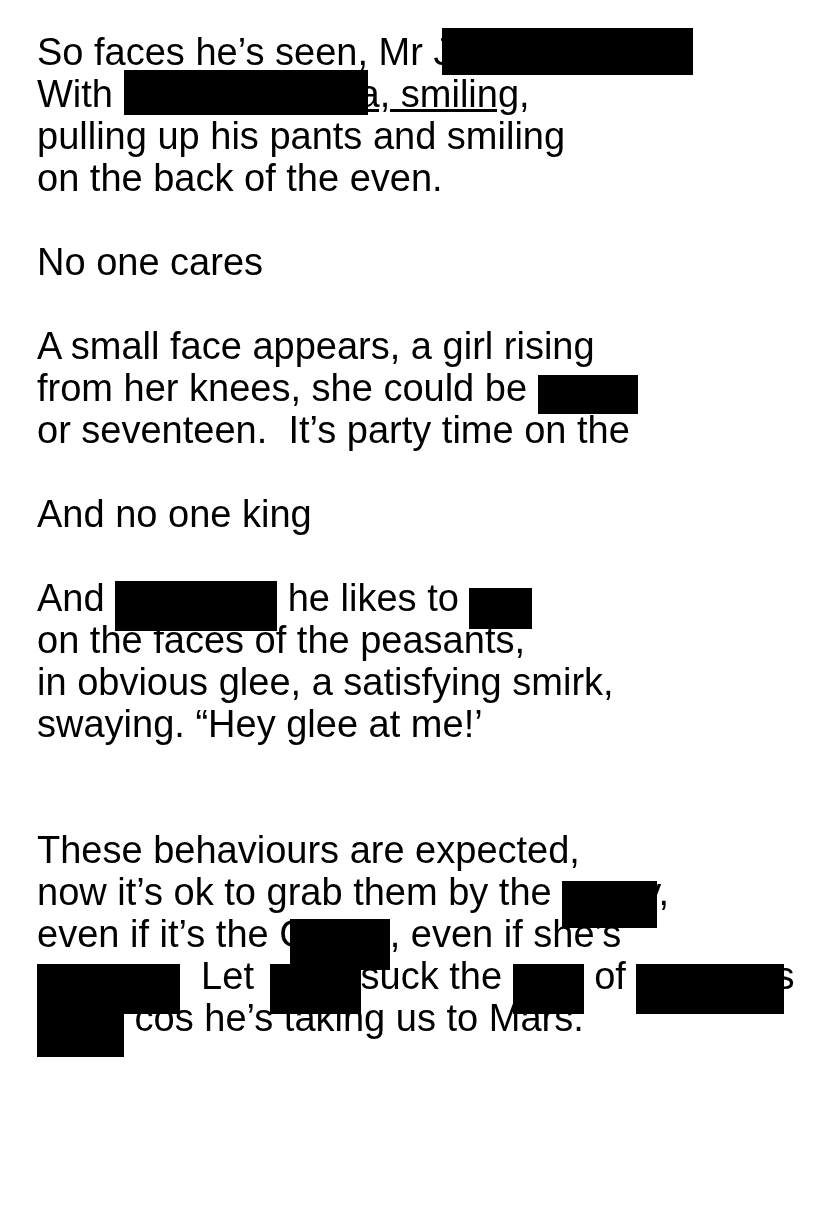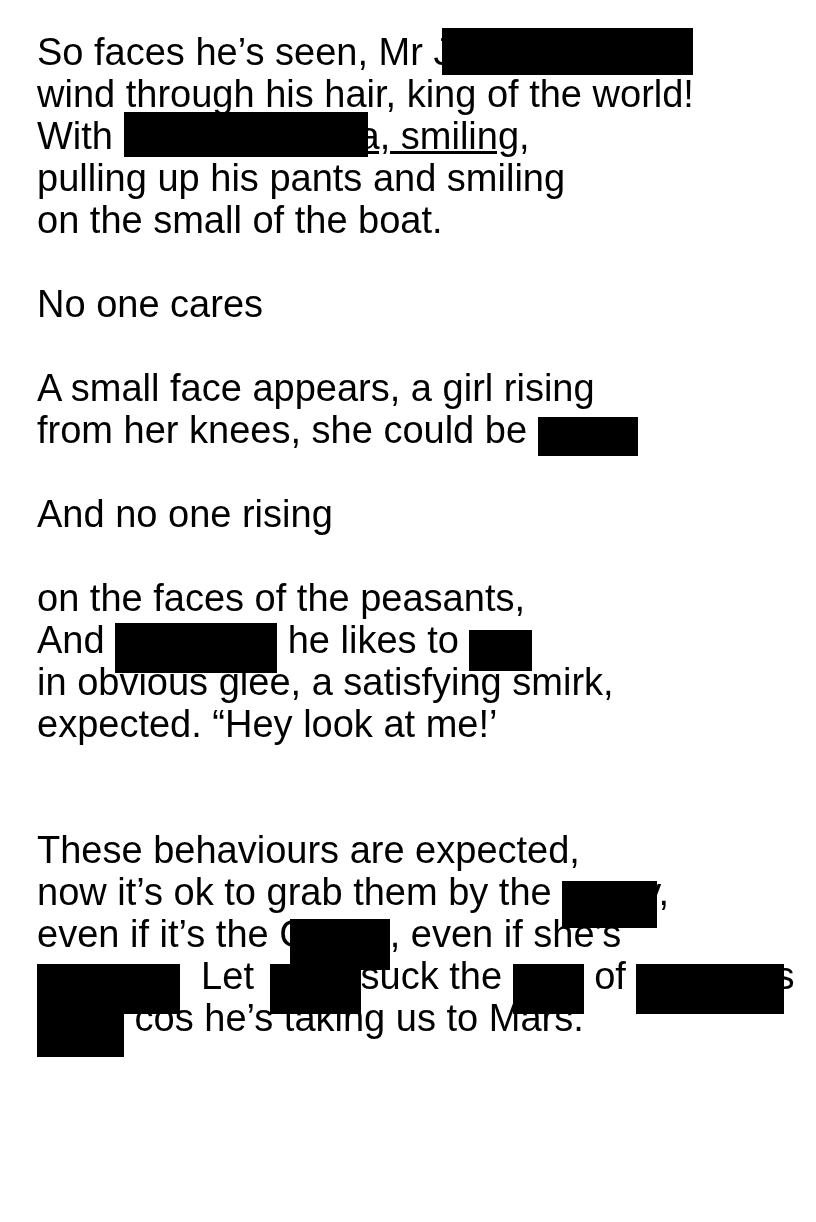--- a/index.html
+++ b/index.html
@@ -45,36 +45,36 @@
   .tuck-a{margin-left:-9px;text-decoration:underline;}
   .tuck-y{margin-left:-15px;}
   .tuck-s{margin-left:-9px;}
 </style>
 </head>
 <body>
 
 <div class="page">
   <div id="poem">
       <div class="line"><span class="seg">So faces he’s seen, Mr </span><span class="seg">J</span><span class="bar bar-1"></span></div>
-      <div class="line"><span class="seg">wind through his hair, king of the world!</span></div>
       <div class="line"><span class="seg">With </span><span class="bar bar-2"></span><span class="seg tuck-a">a, smiling,</span></div>
       <div class="line"><span class="seg">pulling up his pants and smiling</span></div>
-      <div class="line"><span class="seg">on the small of the boat.</span></div>
+      <div class="line"><span class="seg">on the back of the even.</span></div>
       <div class="line"></div>
       <div class="line"><span class="seg">No one cares</span></div>
       <div class="line"></div>
       <div class="line"><span class="seg">A small face appears, a girl rising</span></div>
       <div class="line"><span class="seg">from her knees, she could be </span><span class="bar bar-3"></span></div>
+      <div class="line"><span class="seg">or seventeen.  It’s party time on the</span></div>
       <div class="line"></div>
-      <div class="line"><span class="seg">And no one rising</span></div>
+      <div class="line"><span class="seg">And no one king</span></div>
       <div class="line"></div>
+      <div class="line"><span class="seg">And </span><span class="bar bar-4"></span><span class="seg"> he likes to </span><span class="bar bar-5"></span></div>
       <div class="line"><span class="seg">on the faces of the peasants,</span></div>
-      <div class="line"><span class="seg">And </span><span class="bar bar-4"></span><span class="seg"> he likes to </span><span class="bar bar-5"></span></div>
       <div class="line"><span class="seg">in obvious glee, a satisfying smirk,</span></div>
-      <div class="line"><span class="seg">expected. “Hey look at me!’</span></div>
+      <div class="line"><span class="seg">swaying. “Hey glee at me!’</span></div>
       <div class="line"></div>
       <div class="line"></div>
       <div class="line"><span class="seg">These behaviours are expected,</span></div>
       <div class="line"><span class="seg">now it’s ok to grab them by the </span><span class="bar bar-6"></span><span class="seg tuck-y">y,</span></div>
       <div class="line"><span class="seg">even if it’s the </span><span class="seg">C</span><span class="bar bar-7"></span><span class="seg">, even if she’s</span></div>
       <div class="line"><span class="bar bar-8"></span><span class="seg">  Let </span><span class="bar bar-9"></span><span class="seg">suck the </span><span class="bar bar-10"></span><span class="seg"> of </span><span class="bar bar-11"></span><span class="seg tuck-s">s</span></div>
       <div class="line"><span class="bar bar-12"></span><span class="seg"> cos he’s taking us to Mars.</span></div>
     </div>
 </div>
 

